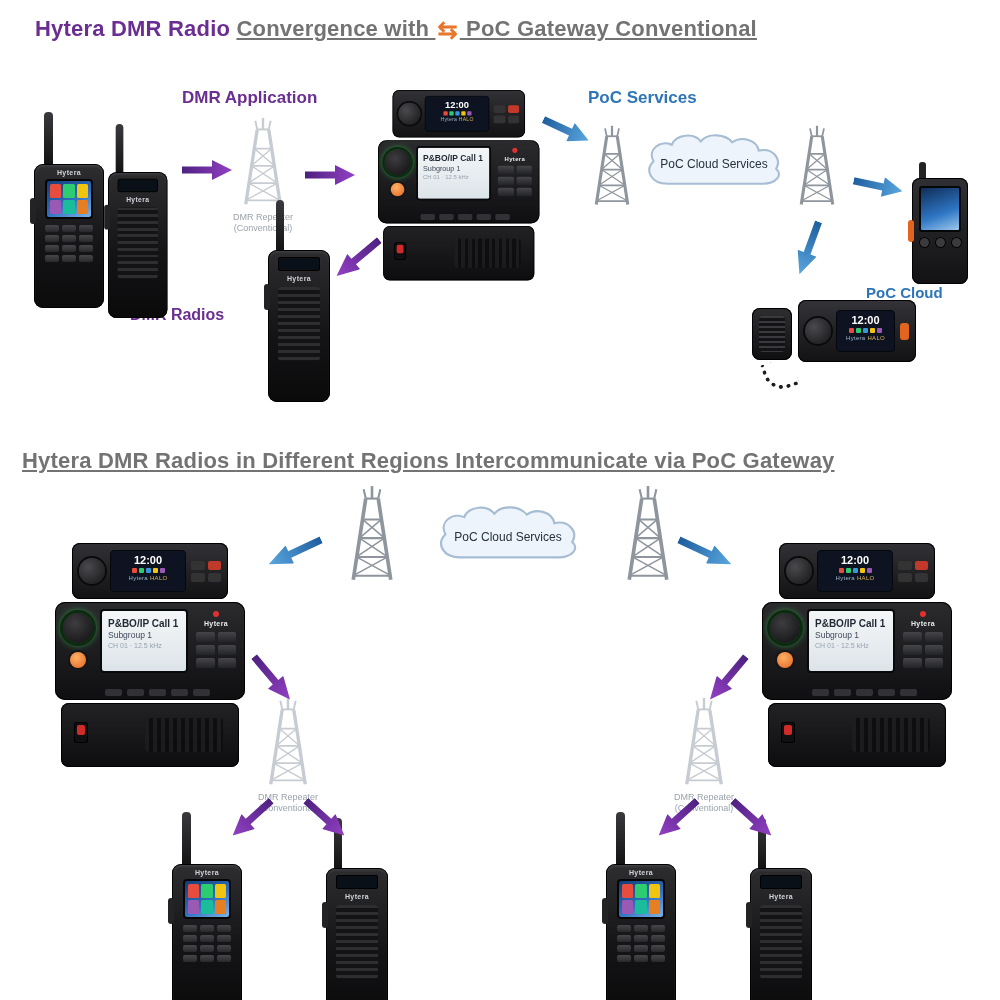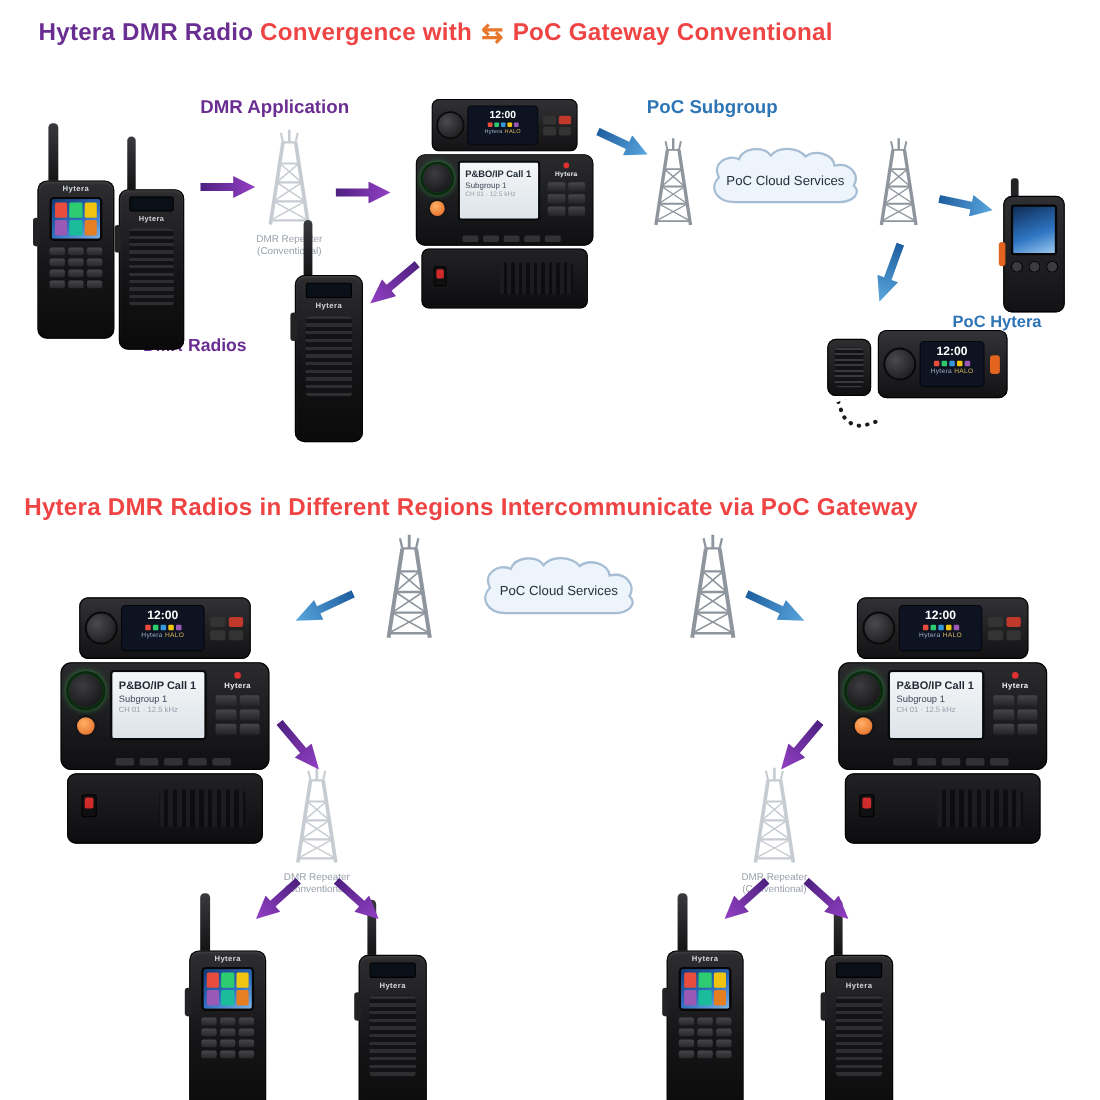--- a/index.html
+++ b/index.html
@@ -2,21 +2,21 @@
 <html><head>
 <meta charset="utf-8">
 <style>
   html,body{margin:0;padding:0;background:#fff;}
   .stage{position:relative;width:1000px;height:1000px;background:#fff;overflow:hidden;
          font-family:"Liberation Sans",sans-serif;color:#1a1a1a;}
 
   
   .title{position:absolute;font-size:22px;font-weight:bold;letter-spacing:.2px;white-space:nowrap;}
   .t-purple{color:#6a2d91;}
-  .t-dark{color:#ef4444;}
+  .t-dark{color:#737373;text-decoration:underline;}
   .t-icon{color:#e8762c;font-size:24px;padding:0 2px;vertical-align:-2px;font-weight:bold;}
 
   
   .lbl{position:absolute;font-weight:bold;white-space:nowrap;}
   .lbl.purple{color:#6a2d91;}
   .lbl.blue{color:#2e75b6;}
 
   
   .tlabel{position:absolute;width:130px;text-align:center;font-size:9px;line-height:11px;color:#9aa2ab;}
 
@@ -147,23 +147,23 @@
 </head>
 <body>
 
 <div class="stage">
 
   <div class="title" style="left:35px;top:16px;">
     <span class="t-purple">Hytera DMR Radio </span><span class="t-dark">Convergence with </span><span class="t-icon">⇆</span><span class="t-dark"> PoC Gateway Conventional</span>
   </div>
 
   <div class="lbl purple" style="left:182px;top:88px;font-size:17px;">DMR Application</div>
-  <div class="lbl blue" style="left:588px;top:88px;font-size:17px;">PoC Subgroup</div>
+  <div class="lbl blue" style="left:588px;top:88px;font-size:17px;">PoC Services</div>
   <div class="lbl purple" style="left:130px;top:306px;font-size:16px;">DMR Radios</div>
-  <div class="lbl blue" style="left:866px;top:284px;font-size:15px;">PoC Hytera</div>
+  <div class="lbl blue" style="left:866px;top:284px;font-size:15px;">PoC Cloud</div>
 
   <div class="dev hh" style="left:34px;top:112px;">
   <div class="ant"></div>
   <div class="body">
     <div class="brand">Hytera</div>
     <div class="scr">
           <i></i>
           <i></i>
           <i></i>
           <i></i>

